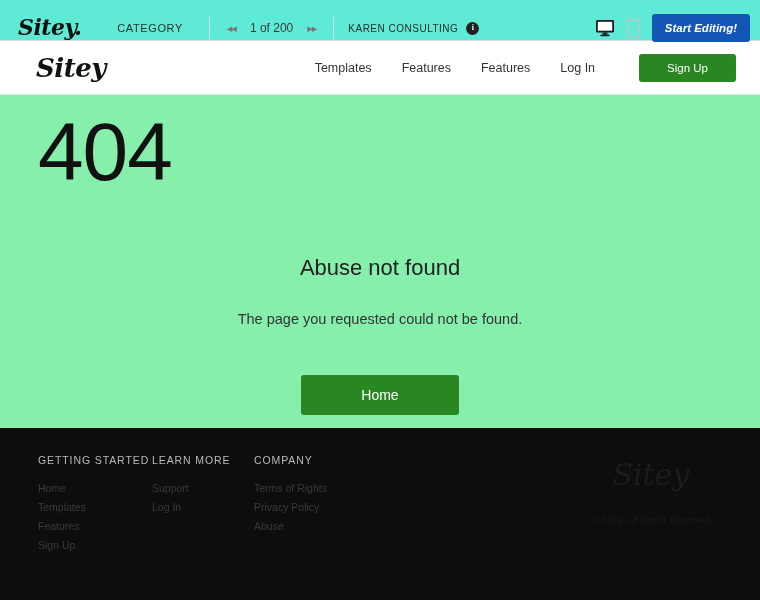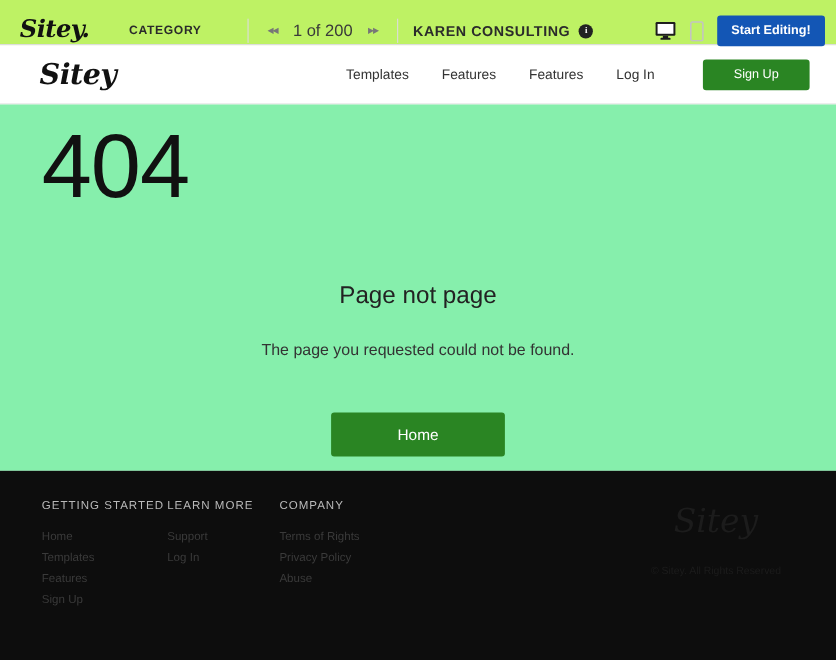--- a/index.html
+++ b/index.html
@@ -14,21 +14,21 @@
     font-family: "Liberation Sans", sans-serif;
     background: #ffffff;
     color: #222222;
     -webkit-font-smoothing: antialiased;
   }
 
   
   .editor-bar {
     height: 41px;
     width: 100%;
-    background: #bef264;
+    background: #5eead4;
     border-bottom: 1px solid #dddddd;
     display: flex;
     align-items: center;
     padding: 16px 10px 0 18px;
     position: relative;
   }
 
   .editor-logo {
     font-family: "DejaVu Serif", serif;
     font-size: 22px;
@@ -41,25 +41,25 @@
     user-select: none;
   }
 
   .bar-group {
     display: flex;
     align-items: center;
   }
 
   .category-label {
     font-size: 11px;
-    font-weight: bold;
+    font-weight: normal;
     letter-spacing: 0.6px;
     color: #2b2b2b;
     margin-left: 36px;
-    margin-right: 28px;
+    margin-right: 12px;
     white-space: nowrap;
   }
 
   .category-select {
     width: 114px;
     height: 25px;
     border: 1px solid #cfcfcf;
     border-radius: 3px;
     background: #ffffff;
     display: flex;
@@ -91,28 +91,28 @@
     gap: 11px;
   }
   .pager-arrow {
     font-size: 11px;
     color: #777777;
     letter-spacing: -1px;
     padding: 2px 3px;
     line-height: 1;
   }
   .pager-count {
-    font-size: 15px;
+    font-size: 12px;
     color: #3a3a3a;
     white-space: nowrap;
   }
 
   .site-name {
-    font-size: 13px;
-    font-weight: bold;
+    font-size: 10px;
+    font-weight: normal;
     letter-spacing: 0.5px;
     color: #2b2b2b;
     white-space: nowrap;
     margin-right: 8px;
   }
 
   .badge-dot {
     width: 13px;
     height: 13px;
     border-radius: 50%;
@@ -140,20 +140,21 @@
     background: #1356b5;
     color: #ffffff;
     font-size: 11.5px;
     font-weight: bold;
     border: none;
     border-radius: 3px;
     padding: 8px 13px;
     cursor: pointer;
     white-space: nowrap;
     font-family: "Liberation Sans", sans-serif;
+    font-style: italic;
   }
 
   
   .site-header {
     height: 54px;
     background: #ffffff;
     border-bottom: 1px solid #e2e2e2;
     display: flex;
     align-items: center;
     padding: 0 24px 0 36px;
@@ -350,21 +351,21 @@
     <a class="nav-link" href="#">Log In</a>
     <a class="btn-signup" href="#">Sign Up</a>
   </nav>
 </div>
 
 <div class="main">
 
   <div class="code-404">404</div>
 
   <div class="not-found-block">
-    <div class="not-found-title">Page not page</div>
+    <div class="not-found-title">Abuse not found</div>
     <div class="not-found-text">The page you requested could not be found.</div>
   </div>
 
   <a class="btn-home" href="#">Home</a>
 </div>
 
 <div class="site-footer">
 
   <div class="footer-col">
     <div class="footer-head">GETTING STARTED</div>

